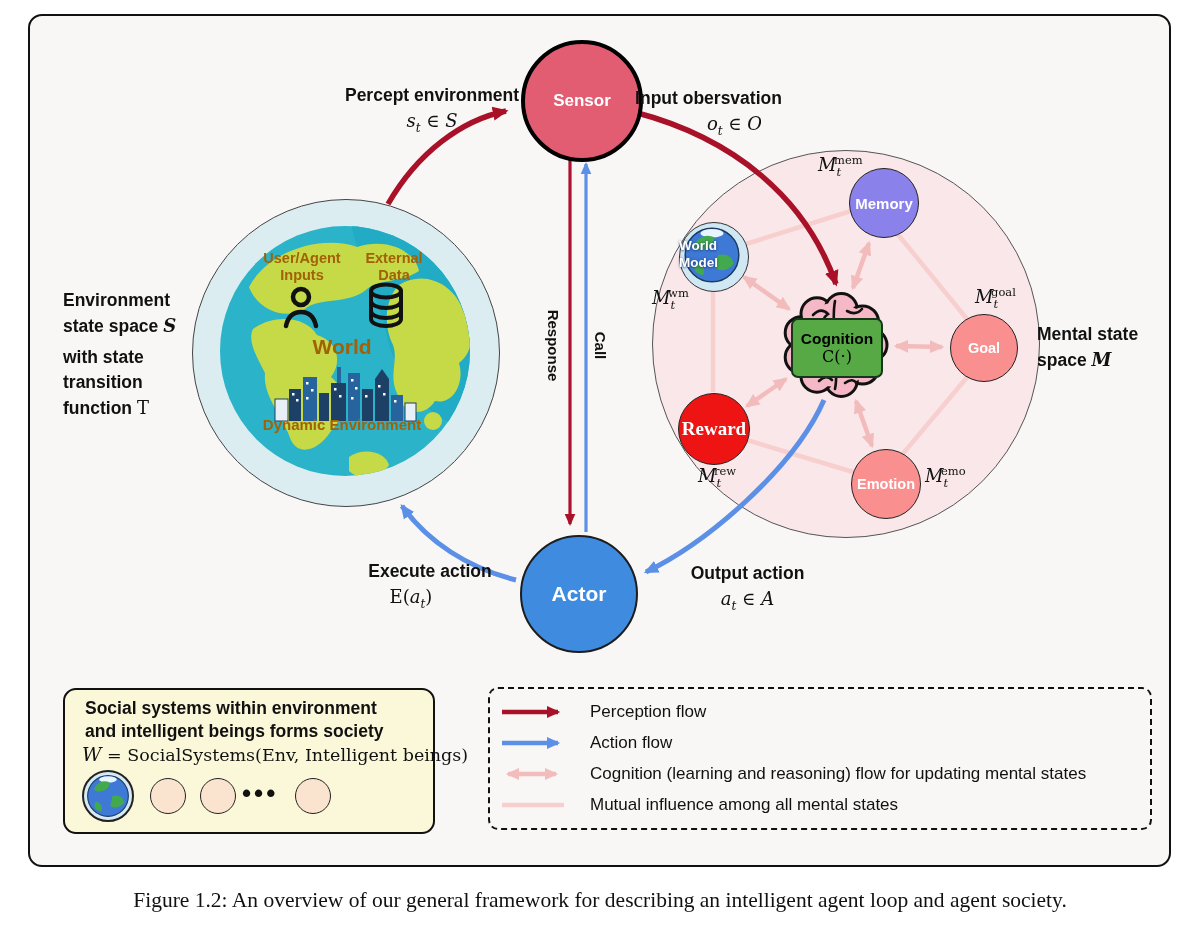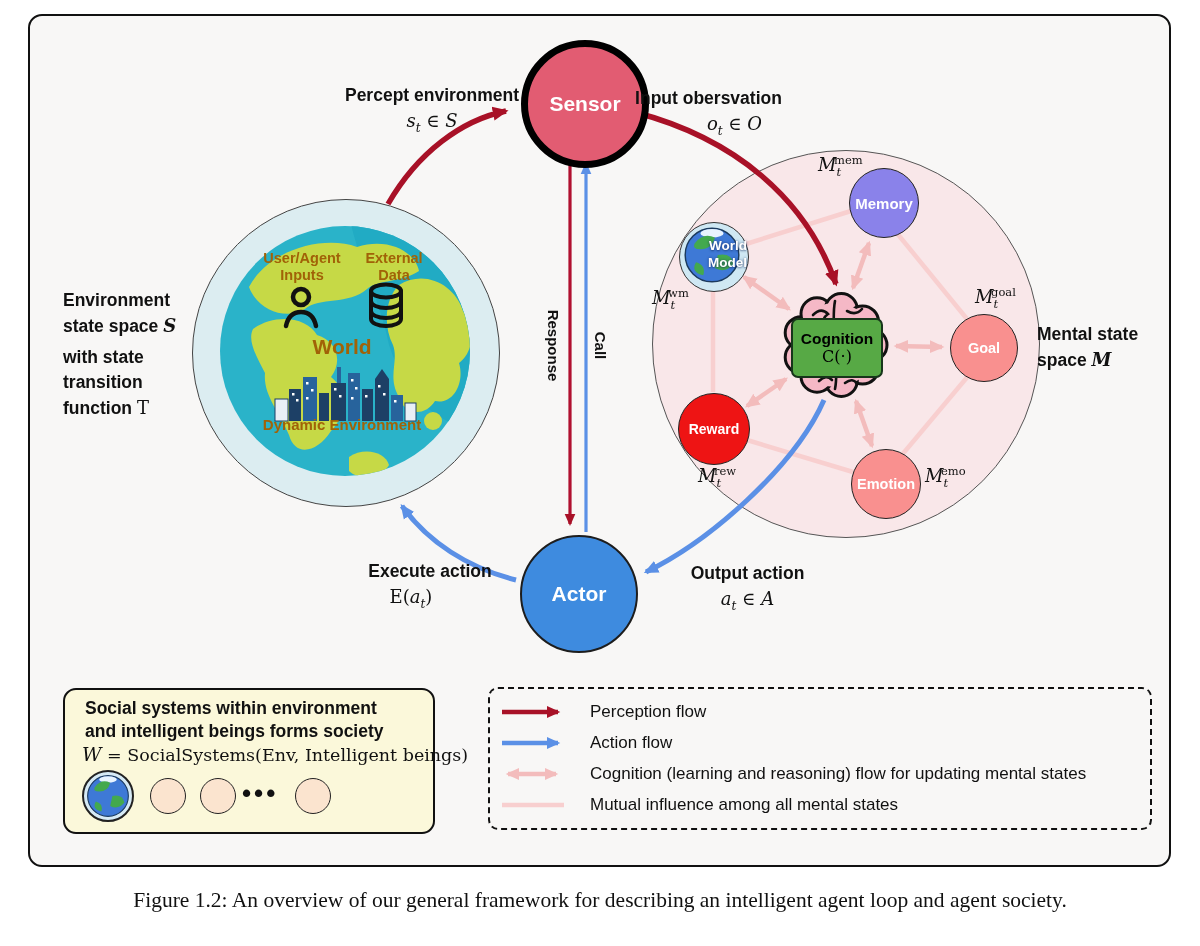--- a/index.html
+++ b/index.html
@@ -2,29 +2,29 @@
 <html><head>
 <meta charset="utf-8">
 <style>
   html,body{margin:0;padding:0;background:#ffffff;}
   body{width:1200px;height:946px;position:relative;font-family:"Liberation Sans",sans-serif;color:#111;}
   .abs{position:absolute;}
   
   .frame{left:28px;top:14px;width:1139px;height:849px;border:2.5px solid #111;border-radius:14px;background:#f8f7f6;}
   
   .node{border-radius:50%;display:flex;align-items:center;justify-content:center;text-align:center;color:#fff;font-weight:bold;}
-  .sensor{left:521px;top:40px;width:114px;height:114px;background:#e25c72;border:7px solid #000000;font-size:21px;z-index:6;}
+  .sensor{left:521px;top:40px;width:114px;height:114px;background:#e25c72;border:4px solid #000000;font-size:17px;z-index:6;}
   .actor{left:520px;top:535px;width:114px;height:114px;background:#3e8bdf;border:2px solid #1d1d1d;font-size:21px;z-index:6;}
   .mental-circle{left:652px;top:150px;width:386px;height:386px;background:#f9e7e9;border:1.3px solid #555;border-radius:50%;z-index:1;}
   .memory{left:849px;top:168px;width:68px;height:68px;background:#8a82ea;border:1.5px solid #222;font-size:15px;z-index:4;}
   .goal{left:950px;top:314px;width:66px;height:66px;background:#f9908f;border:1.5px solid #222;font-size:14.5px;z-index:4;}
-  .reward{left:678px;top:393px;width:70px;height:70px;background:#ee1414;border:1.5px solid #222;font-size:14px;z-index:4;}
+  .reward{left:678px;top:393px;width:70px;height:70px;background:#ee1414;border:1.5px solid #222;font-size:19px;z-index:4;font-family:Liberation Serif, serif;}
   .emotion{left:851px;top:449px;width:68px;height:68px;background:#f9908f;border:1.5px solid #222;font-size:14.5px;z-index:4;}
   .wm-halo{left:679px;top:222px;width:68px;height:68px;background:#cfe8f3;border:1.6px solid #333;border-radius:50%;z-index:4;}
-  .wm-label{left:679px;top:238px;width:68px;text-align:right;color:#fff;font-weight:bold;font-size:13.5px;line-height:1.25;z-index:5;text-shadow:0 0 3px rgba(20,40,90,.55),0 1px 2px rgba(20,40,90,.45);}
+  .wm-label{left:679px;top:238px;width:68px;text-align:left;color:#fff;font-weight:bold;font-size:13.5px;line-height:1.25;z-index:5;text-shadow:0 0 3px rgba(20,40,90,.55),0 1px 2px rgba(20,40,90,.45);}
   .brain-wrap{left:779px;top:289px;width:112px;height:112px;z-index:3;}
   .cognition-box{left:791px;top:318px;width:88px;height:56px;background:#57a945;border:2px solid #17351a;border-radius:7px;z-index:4;
     display:flex;flex-direction:column;align-items:center;justify-content:center;color:#000000;line-height:1.15;}
   .cognition-box .cl{font-weight:bold;font-size:15.5px;}
   .cognition-box .cf{font-family:"DejaVu Serif",serif;font-size:16px;}
   
   .world-halo{left:192px;top:199px;width:306px;height:306px;background:#dcedf1;border:1.6px solid #444;border-radius:50%;z-index:1;}
   .world-inner{left:219px;top:225px;width:252px;height:252px;z-index:2;}
   .world-text{color:#a16207;font-weight:bold;text-align:center;z-index:3;}
   

